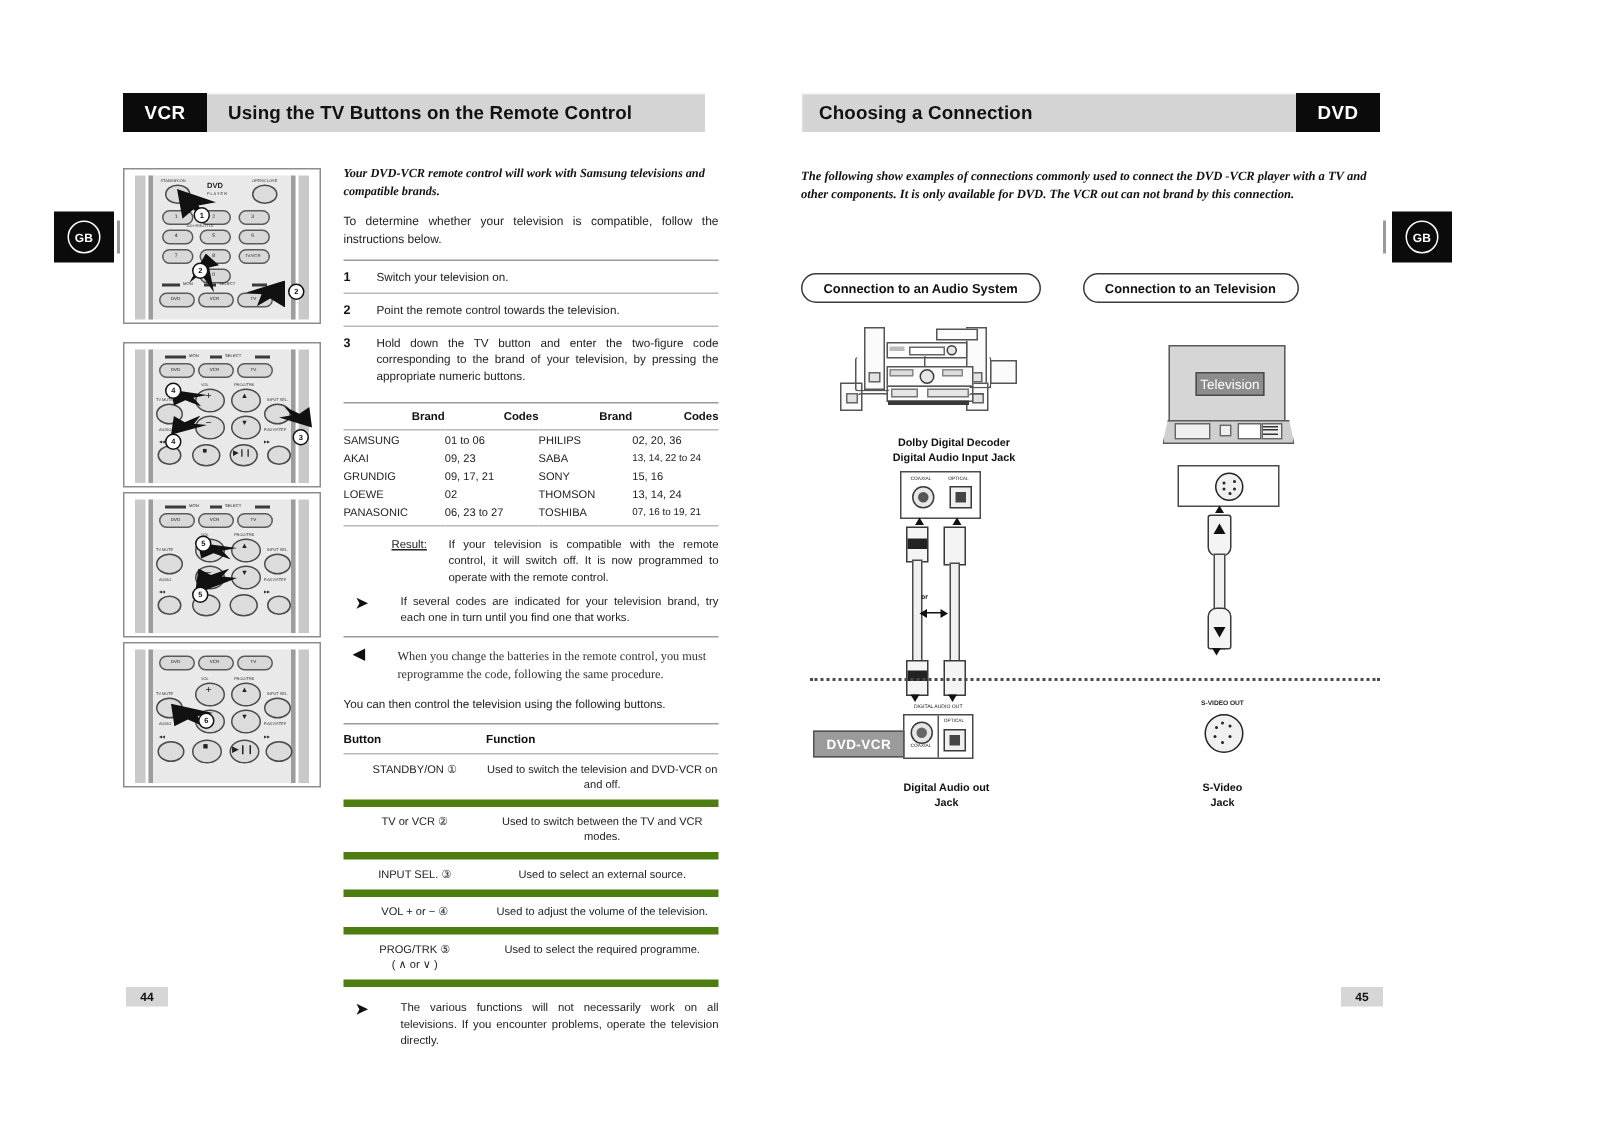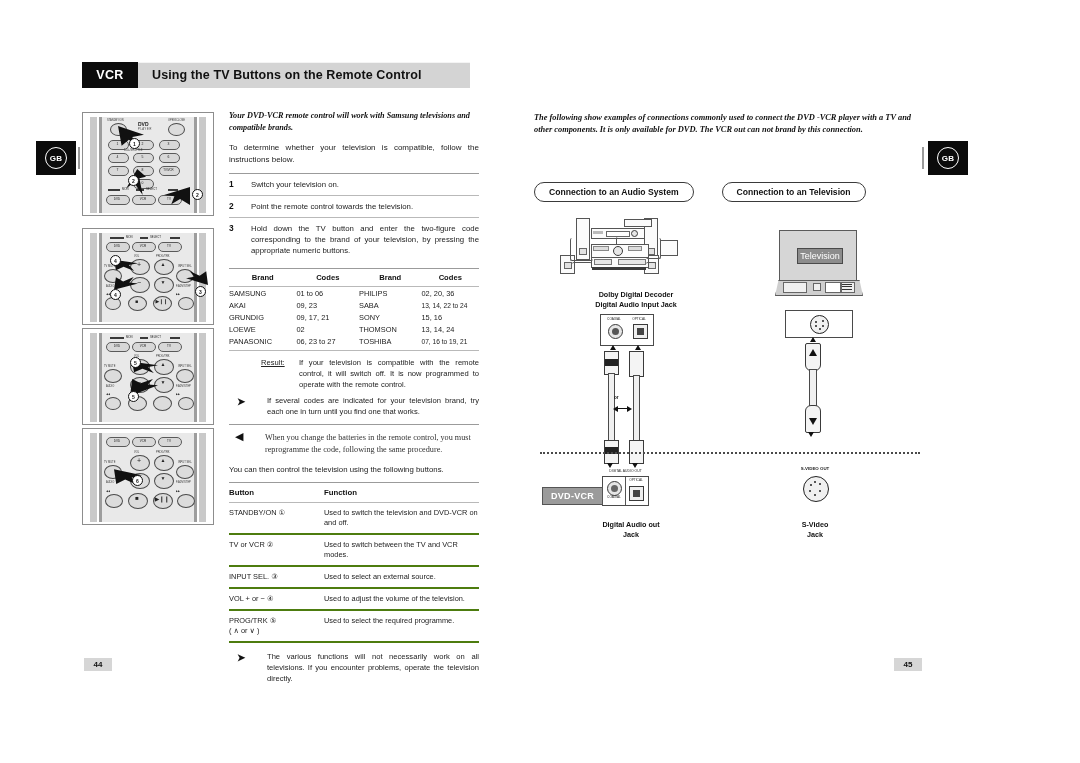--- a/index.html
+++ b/index.html
@@ -121,21 +121,21 @@
     color: #222;
   }
 
   
   .codes {
     margin-top: 7px;
     border-top: 1.6px solid #9b9b9b;
   }
   .codes table { width: 100%; border-collapse: collapse; }
   .codes th {
-    text-align: center;
+    text-align: right;
     font-size: 7.6px;
     font-weight: bold;
     padding: 4px 0 4px 0;
     border-bottom: 1px solid #b9b9b9;
     color: #111;
   }
   .codes td {
     font-size: 7.4px;
     padding: 1.6px 0;
     color: #222;
@@ -208,23 +208,24 @@
     font-size: 7.8px;
     font-weight: bold;
     padding: 5px 0;
     border-bottom: 1px solid #b9b9b9;
     color: #111;
   }
   .btntable td {
     font-size: 7.4px;
     padding: 5px 0;
     vertical-align: top;
-    border-bottom: 2px solid #4d7c0f;
+    border-bottom: 5px solid #4d7c0f;
     color: #222;
     line-height: 10px;
+    text-align: center;
   }
   .btntable td.k { width: 38%; }
   .final-note {
     display: flex;
     margin-top: 9px;
   }
 
   
   .remote-box {
     position: absolute;
@@ -494,20 +495,24 @@
   <div class="gb-badge" id="gb-right">
     <div class="ring">GB</div>
   </div>
   <div class="gb-rule" id="gb-rule-right"></div>
 
   <div class="hdr" id="hdr-left">
     <div class="tagbox">VCR</div>
     <div class="title">Using the TV Buttons on the Remote Control</div>
   </div>
 
+  <div class="hdr" id="hdr-right">
+    <div class="title right-pad">Choosing a Connection</div>
+    <div class="tagbox">DVD</div>
+  </div>
 
   <div class="lcol">
     <div class="intro-italic">Your DVD-VCR remote control will work with Samsung televisions and compatible brands.</div>
     <div class="intro-plain">To determine whether your television is compatible, follow the instructions below.</div>
 
     <div class="steps">
       <div class="step-row">
         <div class="step-num">1</div>
         <div class="step-txt">Switch your television on.</div>
       </div>

